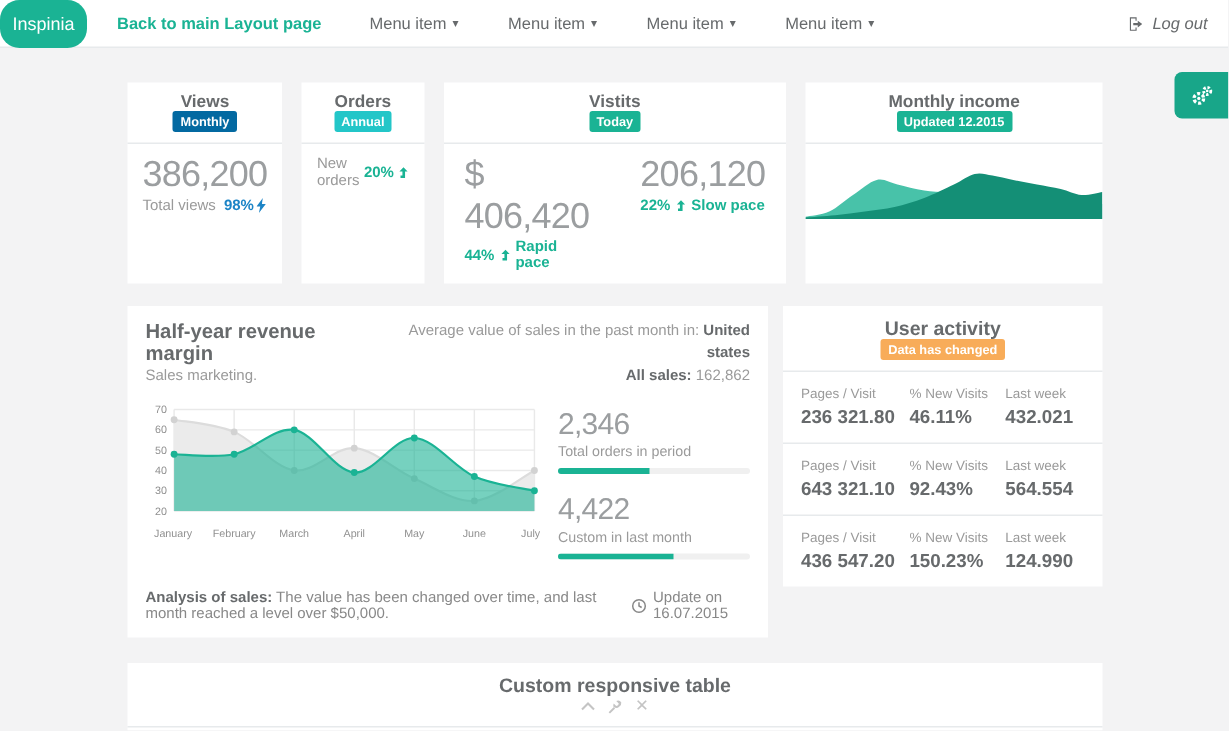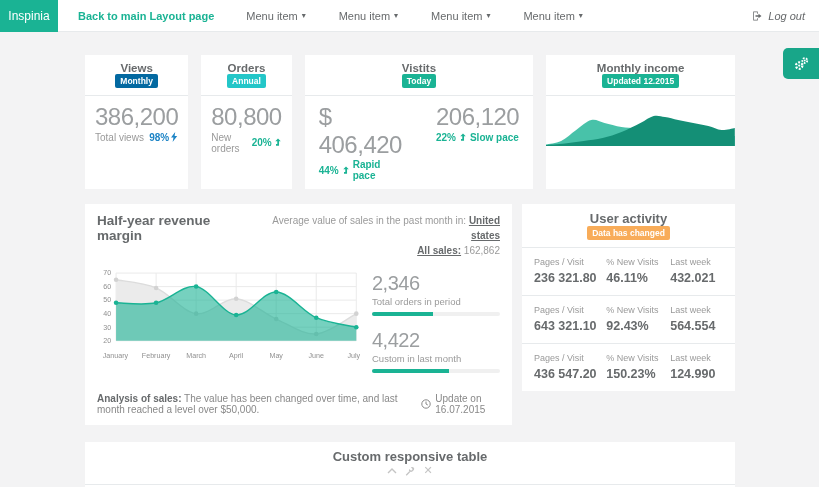--- a/index.html
+++ b/index.html
@@ -2,21 +2,21 @@
 <html><head>
 <meta charset="utf-8">
 <style>
   * { margin:0; padding:0; box-sizing:border-box; }
   html,body { background:#f3f3f4; }
   body { font-family:"Liberation Sans","DejaVu Sans",sans-serif; color:#676a6c; }
   .page { position:relative; width:819px; height:487px; overflow:hidden; background:#f3f3f4; }
 
   
   .navbar { display:flex; align-items:center; height:32px; background:#fff; border-bottom:1px solid #e7eaec; }
-  .brand { width:58px; height:32px; background:#1ab394; color:#fff; font-size:12px; display:flex; align-items:center; justify-content:center; cursor:pointer; }
+  .brand { width:58px; height:32px; background:#1ab394; color:#fff; font-size:12px; display:flex; align-items:center; justify-content:center; cursor:pointer;border-radius:13px; }
   .back-link { margin-left:20px; color:#1ab394; font-weight:bold; font-size:11px; text-decoration:none; cursor:pointer; }
   .nav-menus { display:flex; margin-left:32px; gap:33px; }
   .menu-item { font-size:11px; color:#676a6c; cursor:pointer; display:flex; align-items:center; gap:4px;justify-content:center; }
   .caret { font-size:8px; color:#676a6c; }
   .logout { margin-left:auto; margin-right:14px; display:flex; align-items:center; gap:5px; font-size:11px; color:#676a6c; cursor:pointer;font-style:italic; }
 
   
   .theme-fab { position:absolute; top:48px; right:0; width:36px; height:31px; background:#18a689; border-radius:5px 0 0 5px; display:flex; align-items:center; justify-content:center; cursor:pointer; z-index:10; }
 
   
@@ -46,21 +46,21 @@
   .visits-body { display:flex; padding:7px 14px 8px; gap:34px; }
   .metric .delta-line { font-size:10px; color:#1ab394; font-weight:bold; display:flex; gap:3px; align-items:center; margin-top:1px; }
   .income-chart { display:block; width:100%; height:50px; }
 
   
   .panel-revenue { flex:0 0 427px; }
   .rev-head { display:flex; justify-content:space-between; padding:9px 12px 4px; }
   .rev-title { font-size:13.5px; font-weight:bold; color:#676a6c; }
   .rev-sub { font-size:10px; color:#9a9a9a; margin-top:2px; }
   .rev-meta { text-align:right; font-size:10px; color:#9a9a9a; line-height:1.5; }
-  .rev-meta b { color:#676a6c;text-decoration:underline; }
+  .rev-meta b { color:#676a6c; }
   .rev-body { display:flex; padding:4px 12px 0; gap:10px; }
   .rev-chart-wrap { flex:1; }
   .rev-stats { width:128px; padding-top:6px; }
   .rev-stat-value { font-size:20px; font-weight:400; color:#9b9ea0; letter-spacing:-0.5px; }
   .rev-stat-label { font-size:9.5px; color:#9a9a9a; margin:1px 0 5px; }
   .progress { height:4px; background:#f0f0f0; border-radius:2px; margin-bottom:13px; overflow:hidden; }
   .progress-fill { height:100%; background:#1ab394; }
   .rev-foot { display:flex; justify-content:space-between; align-items:center; padding:7px 12px 10px; font-size:10px; color:#888; }
   .rev-foot b { color:#676a6c; }
   .update-note { display:flex; align-items:center; gap:4px; color:#888; }
@@ -160,21 +160,20 @@
           </div>
         </div>
       </div>
 
       <div class="ibox card-orders">
         <div class="ibox-head">
           <span class="ibox-title">Orders</span>
           <span class="badge badge-info">Annual</span>
         </div>
         <div class="stat-body">
-          <div class="stat-value">80,800</div>
           <div class="stat-sub">
             <span class="stat-label">New orders</span>
             <span class="delta delta-teal">
               <span>20%</span>
               <span>
                   <svg width="8" height="9" viewBox="0 0 10 10">
                     <path fill="#1ab394" d="M5 0l3.4 3.5H6.3V9H2.5V6.8h1.6V3.5H1.6z"></path>
                   </svg>
                 </span>
             </span>
@@ -225,20 +224,21 @@
             <path d="M0,50.96C3.5833333333333335,50.7 14.333333333333332,50.093333333333334 21.5,49.4C28.666666666666668,48.70666666666666 35.833333333333336,47.75333333333333 43,46.8C50.166666666666664,45.846666666666664 57.333333333333336,45.24 64.5,43.68C71.66666666666667,42.12 78.83333333333333,40.04 86,37.44C93.16666666666667,34.839999999999996 101.40833333333333,30.85333333333333 107.5,28.08C113.59166666666667,25.306666666666665 117.89166666666667,21.84 122.55,20.8C127.20833333333333,19.76 130.79166666666666,21.14666666666667 135.45,21.84C140.10833333333332,22.53333333333333 145.125,23.92 150.5,24.96C155.875,26 161.96666666666664,27.04 167.7,28.08C173.43333333333334,29.119999999999997 179.525,29.986666666666665 184.9,31.2C190.275,32.413333333333334 194.93333333333334,35.013333333333335 199.95,35.36C204.96666666666664,35.70666666666666 212.49166666666667,33.626666666666665 215,33.28L215,52 L0,52 Z" fill="#148f76" fill-opacity="1"></path>
           </svg>
       </div>
     </div>
 
     <div class="row2">
       <div class="ibox panel-revenue">
         <div class="rev-head">
           <div>
             <div class="rev-title">Half-year revenue margin</div>
+            <div class="rev-sub">Sales marketing.</div>
           </div>
           <div class="rev-meta">
             <div>
               <span>Average value of sales in the past month in:</span>
               <b>United states</b>
             </div>
             <div>
               <b>All sales:</b>
               <span>162,862</span>
             </div>

